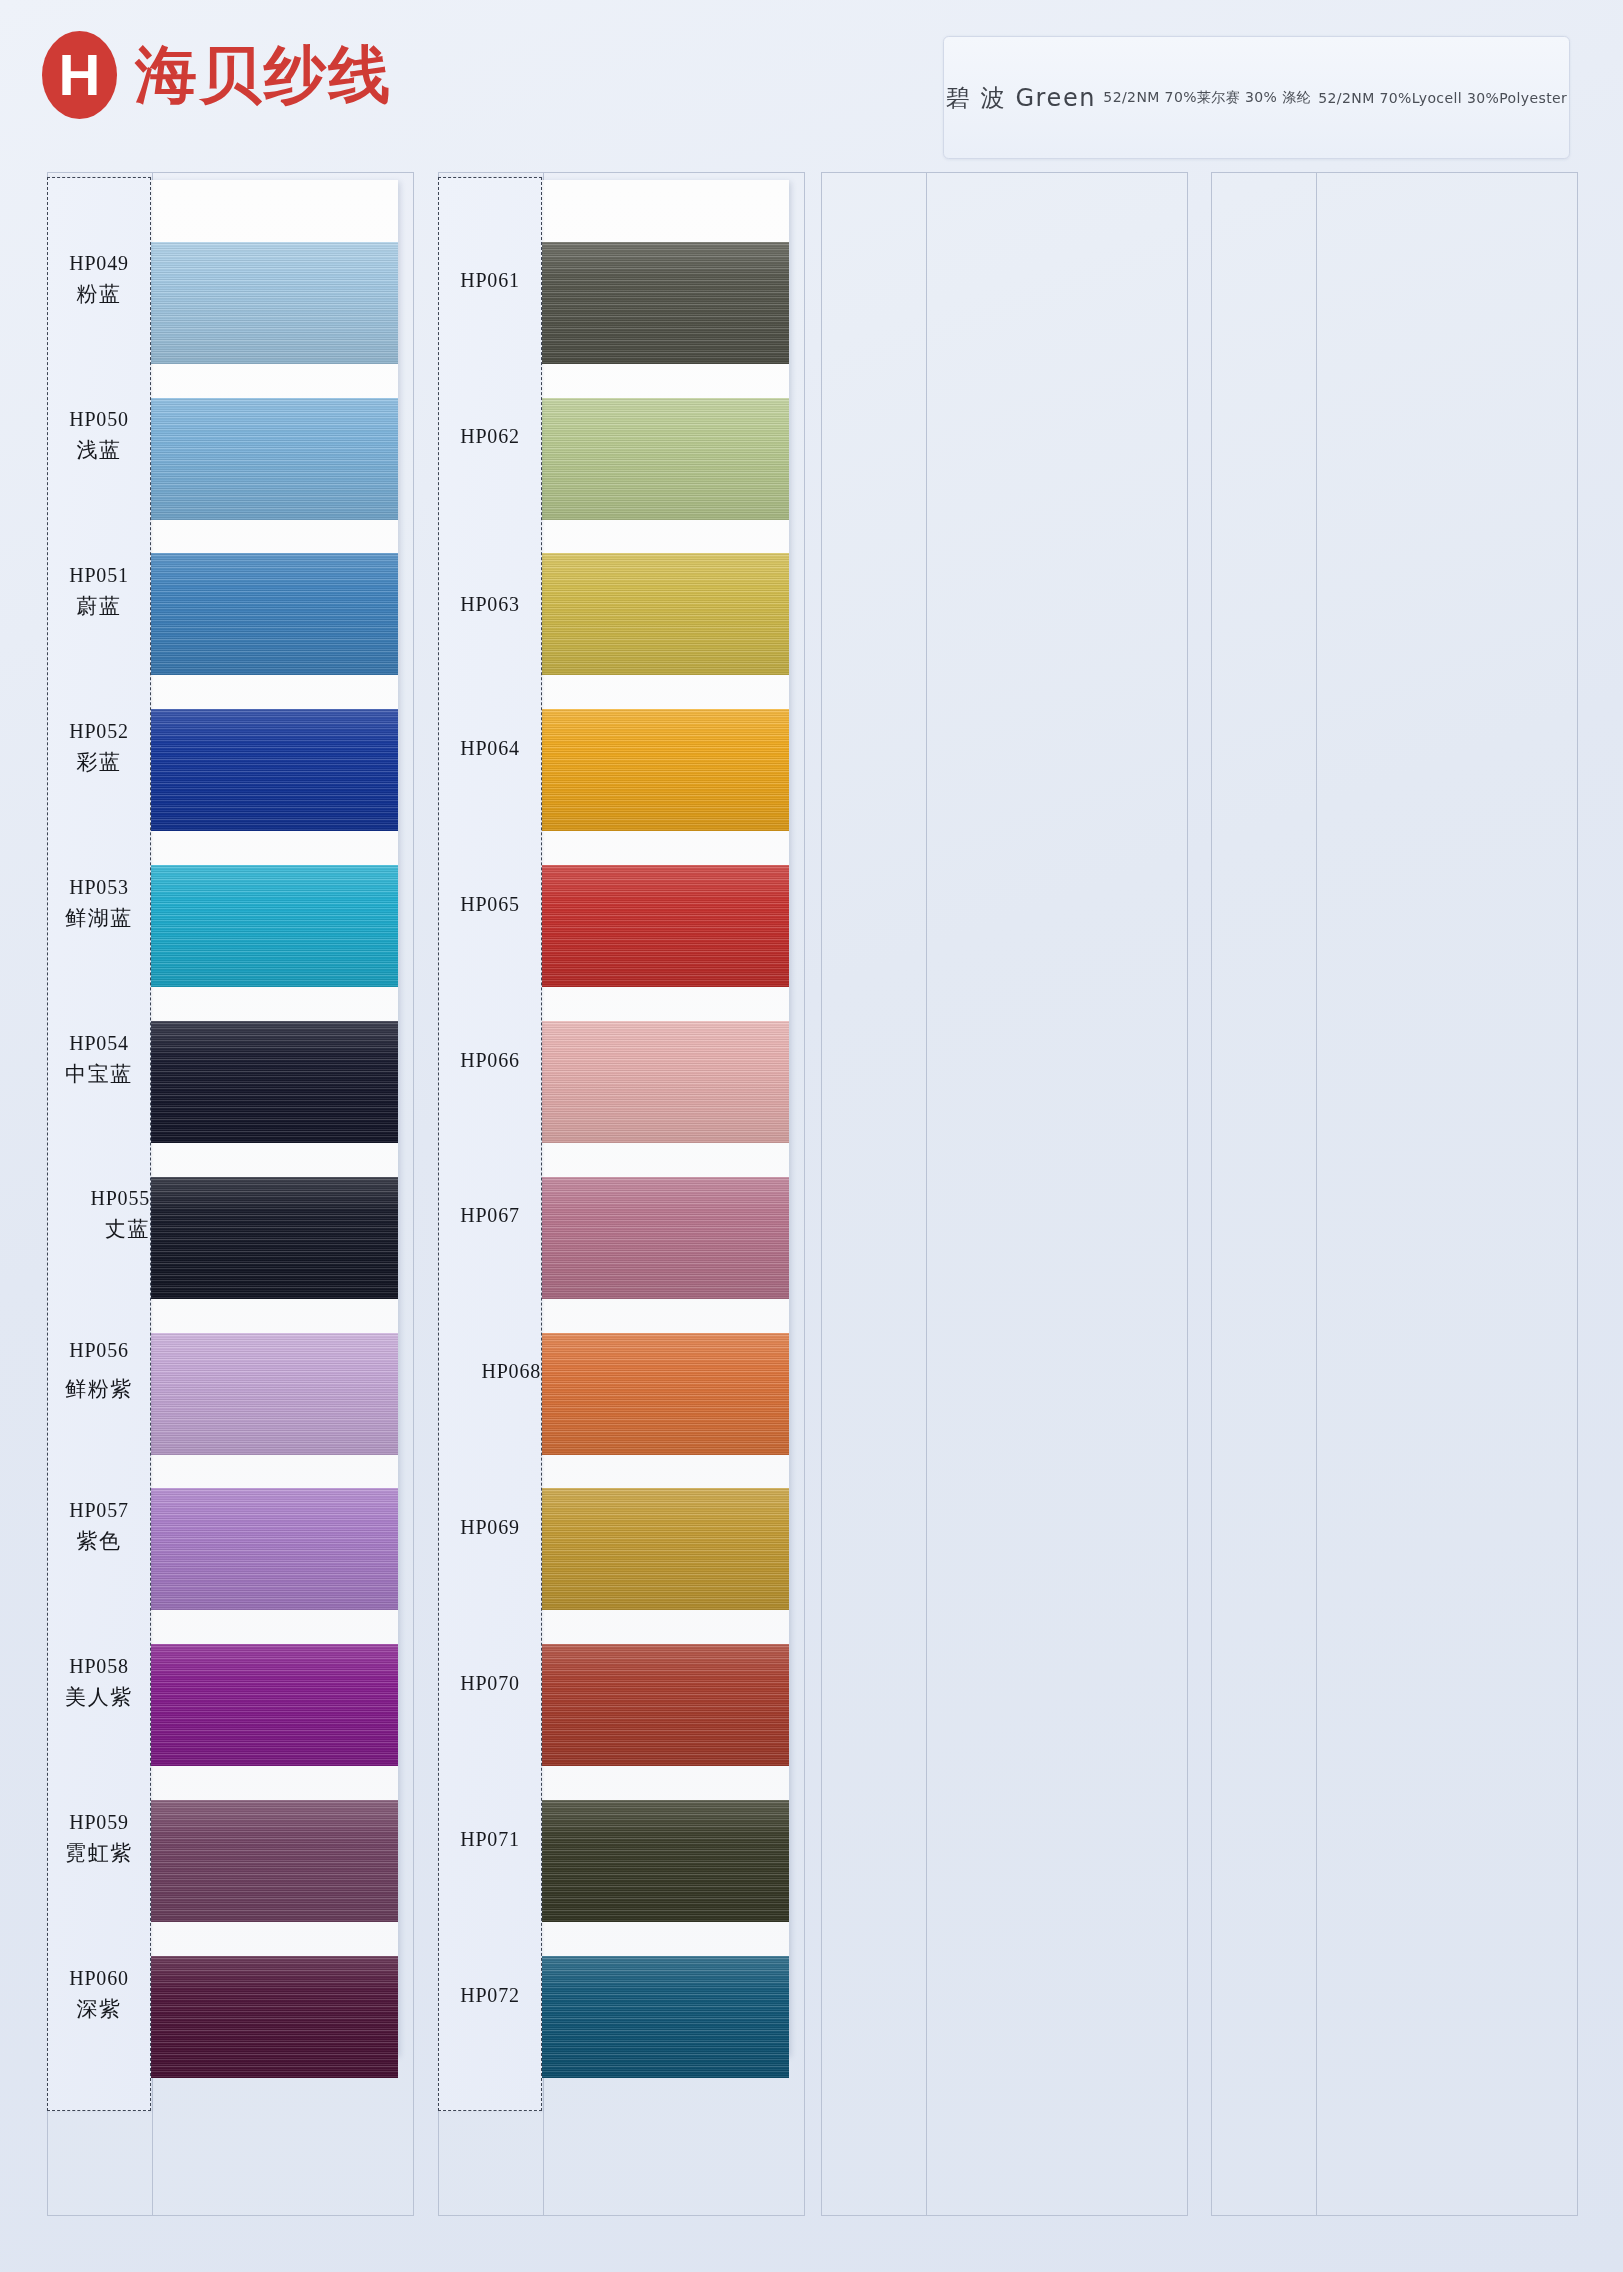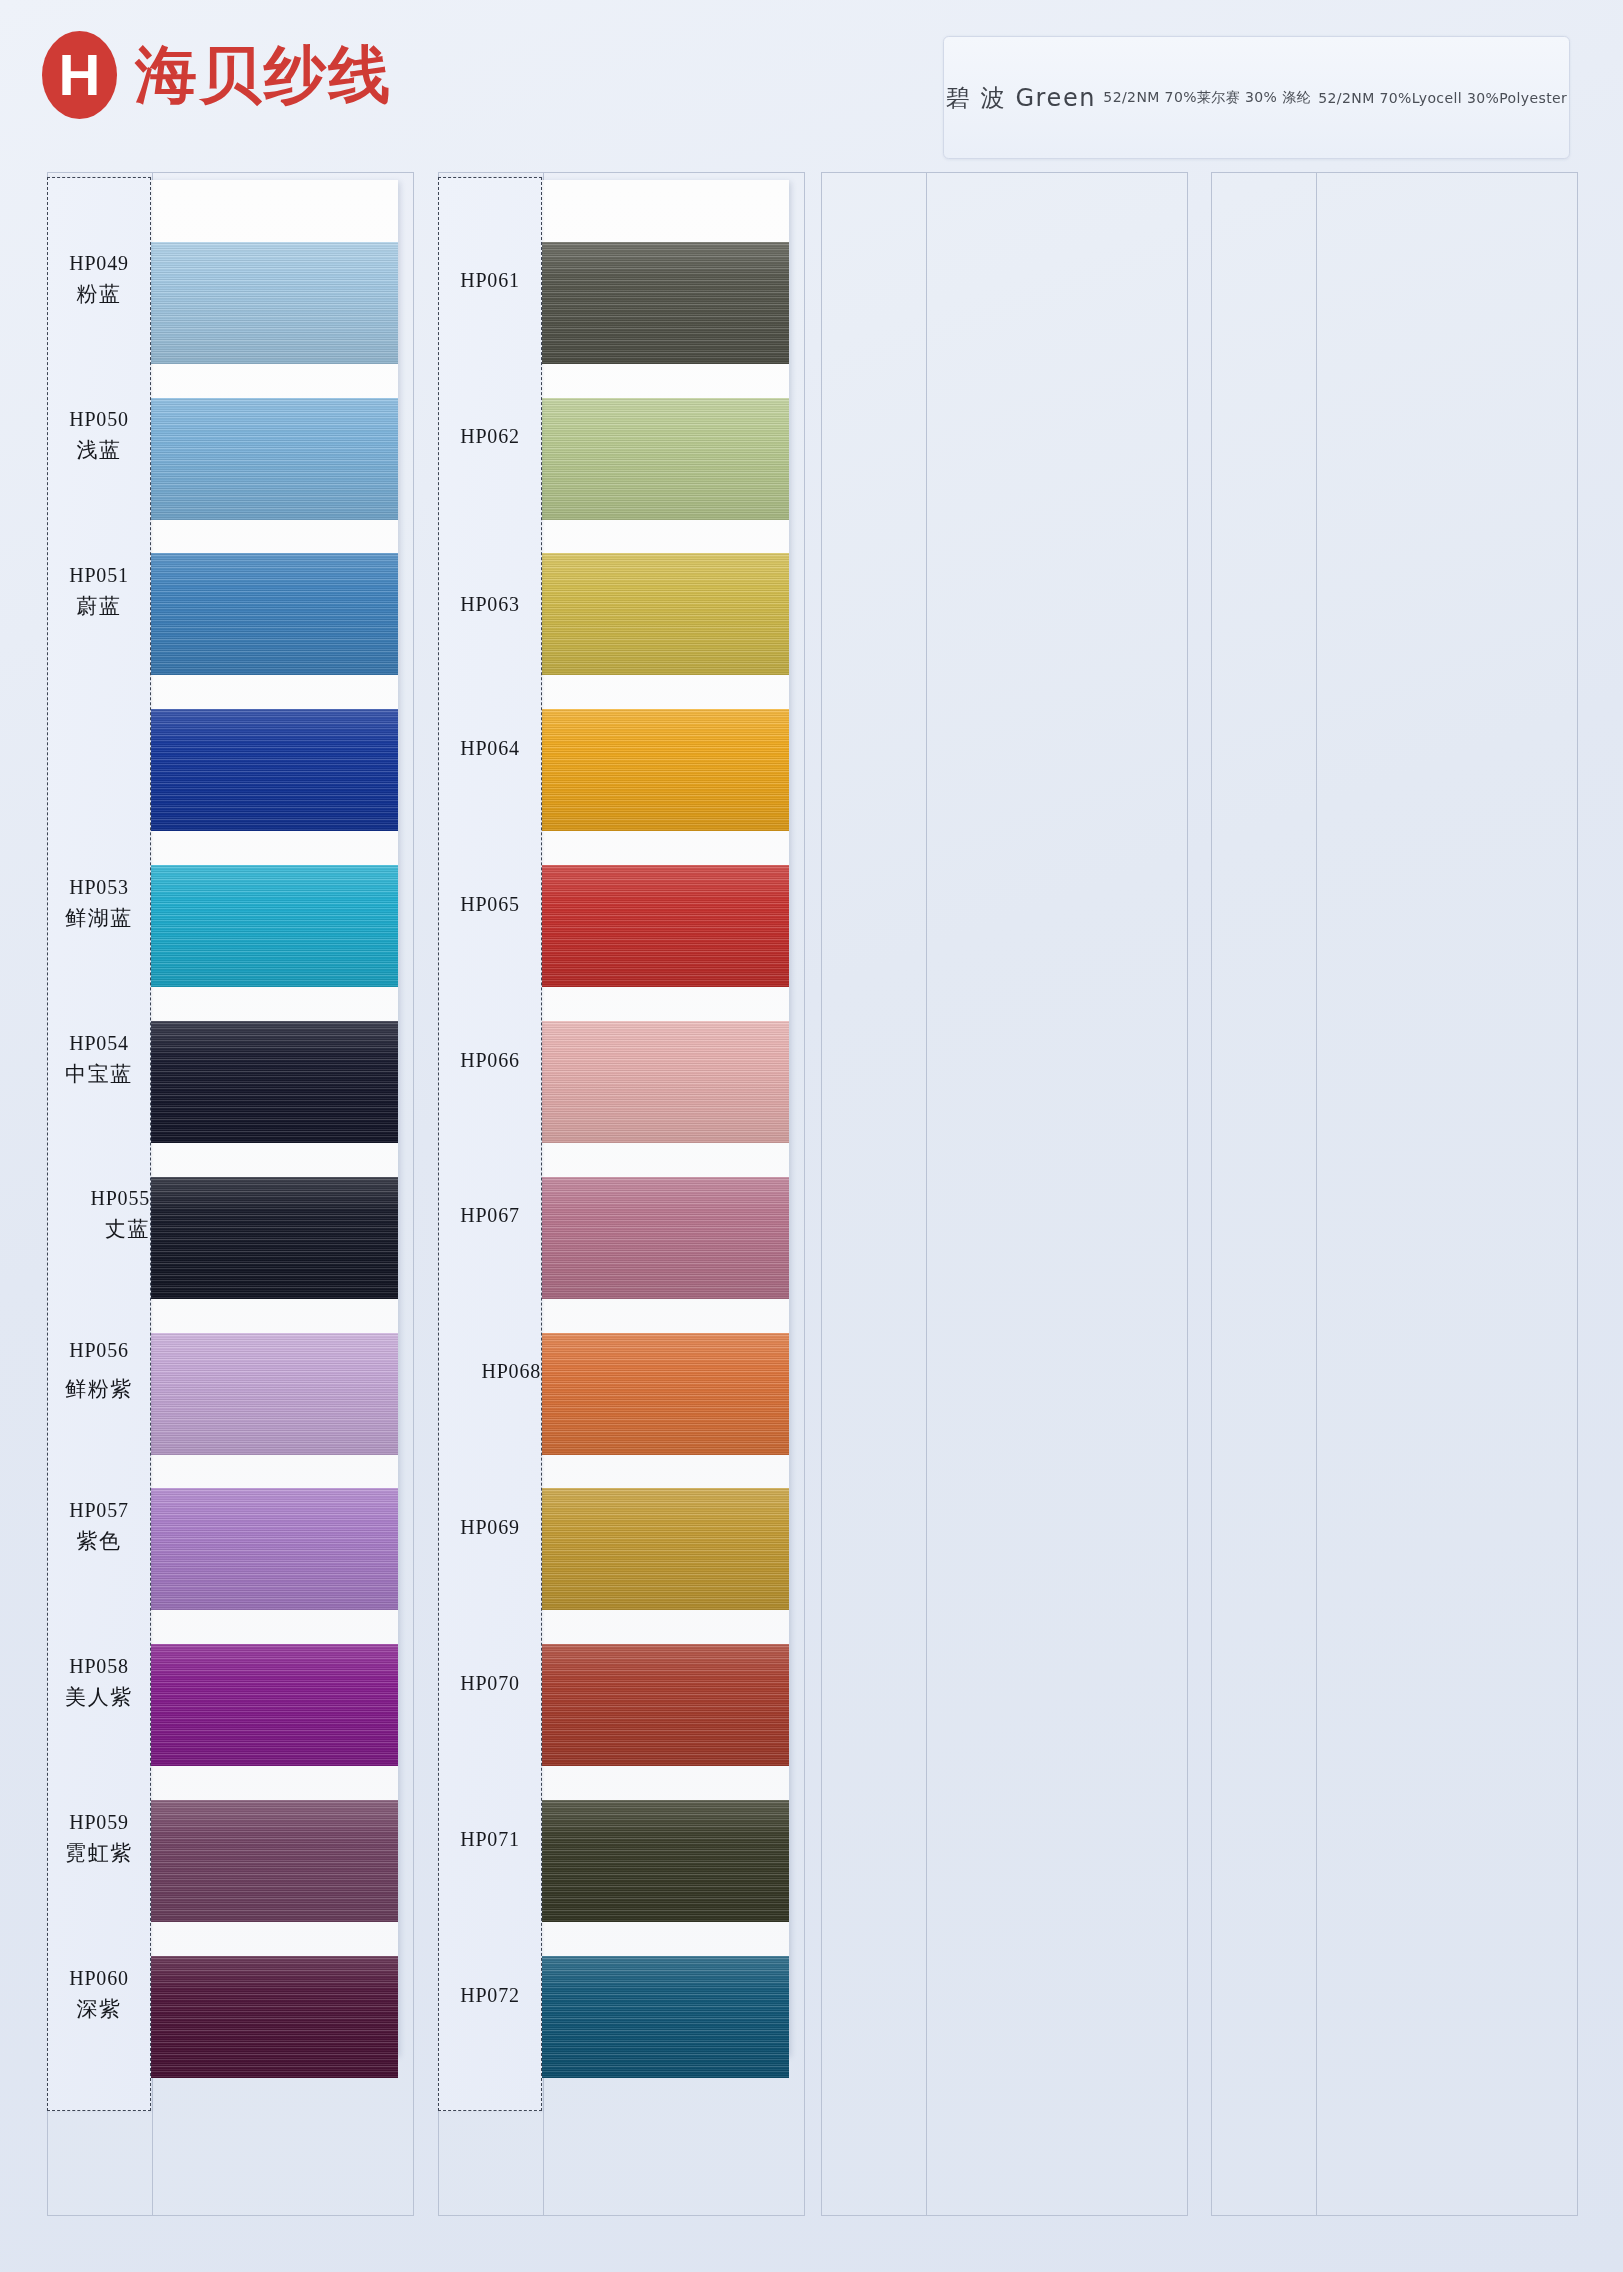--- a/index.html
+++ b/index.html
@@ -198,20 +198,24 @@
           <div class="label-name">粉蓝</div>
         </div>
         <div class="label-cell" style="top: 180px; height: 156px;">
           <div class="label-code">HP050</div>
           <div class="label-name">浅蓝</div>
         </div>
         <div class="label-cell" style="top: 336px; height: 156px;">
           <div class="label-code">HP051</div>
           <div class="label-name">蔚蓝</div>
         </div>
+        <div class="label-cell" style="top: 492px; height: 156px;">
+          <div class="label-code">HP052</div>
+          <div class="label-name">彩蓝</div>
+        </div>
         <div class="label-cell" style="top: 648px; height: 156px;">
           <div class="label-code">HP053</div>
           <div class="label-name">鲜湖蓝</div>
         </div>
         <div class="label-cell" style="top: 804px; height: 156px;">
           <div class="label-code">HP054</div>
           <div class="label-name">中宝蓝</div>
         </div>
         <div class="label-cell" style="top: 959px; height: 156px; align-items: flex-end;">
           <div class="label-code">HP055</div>

